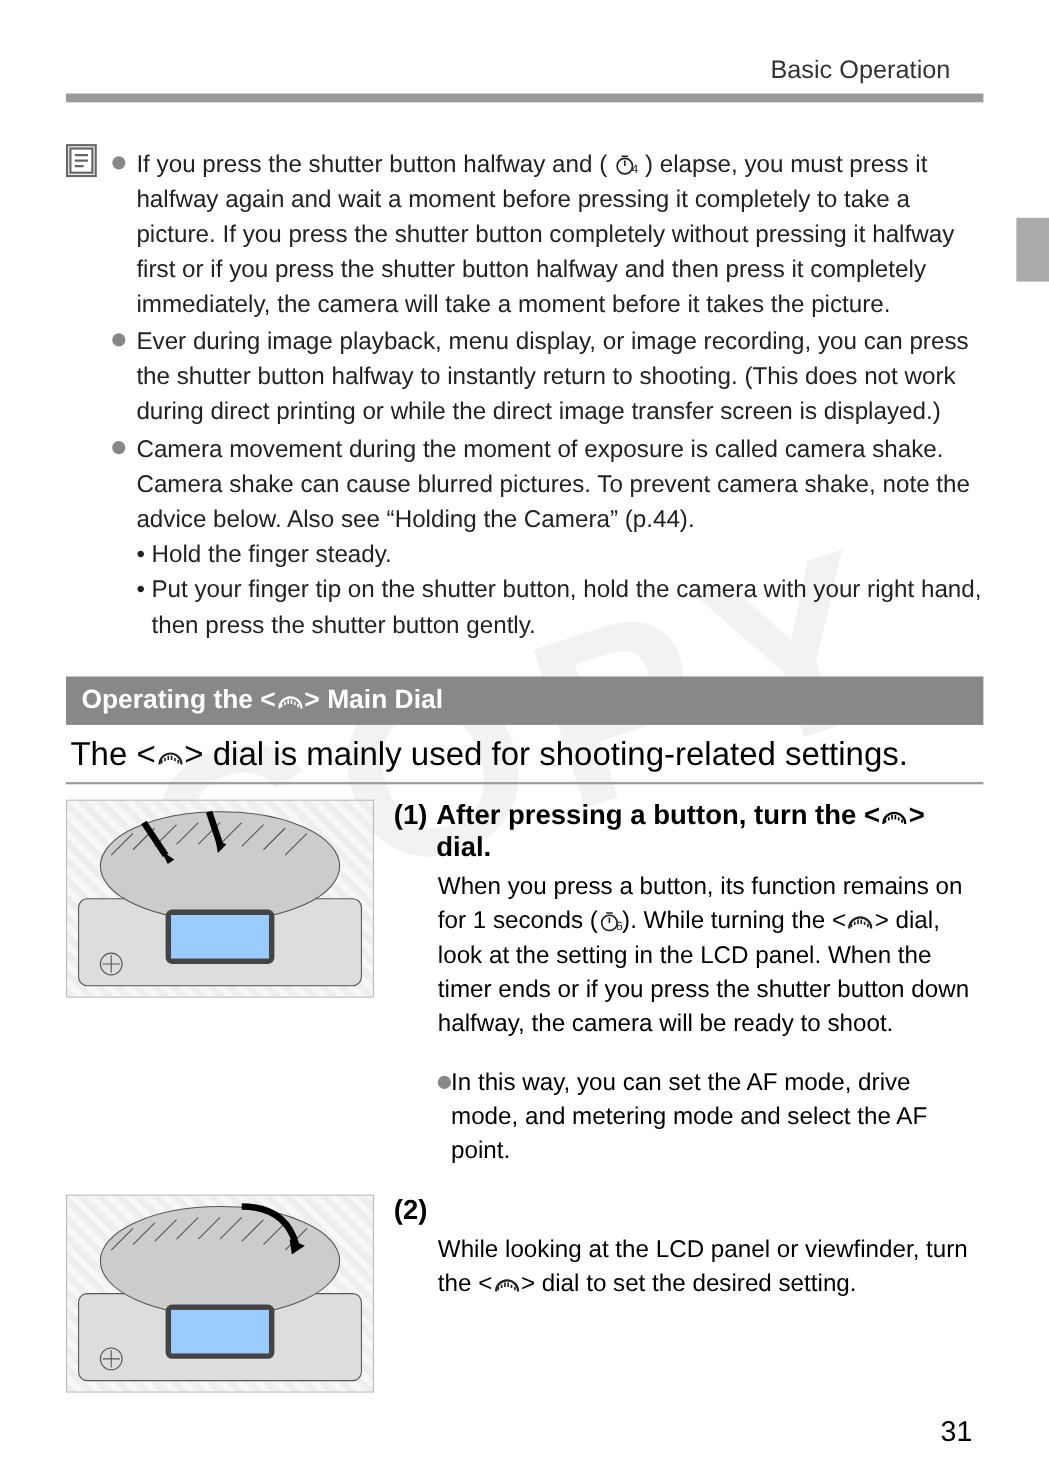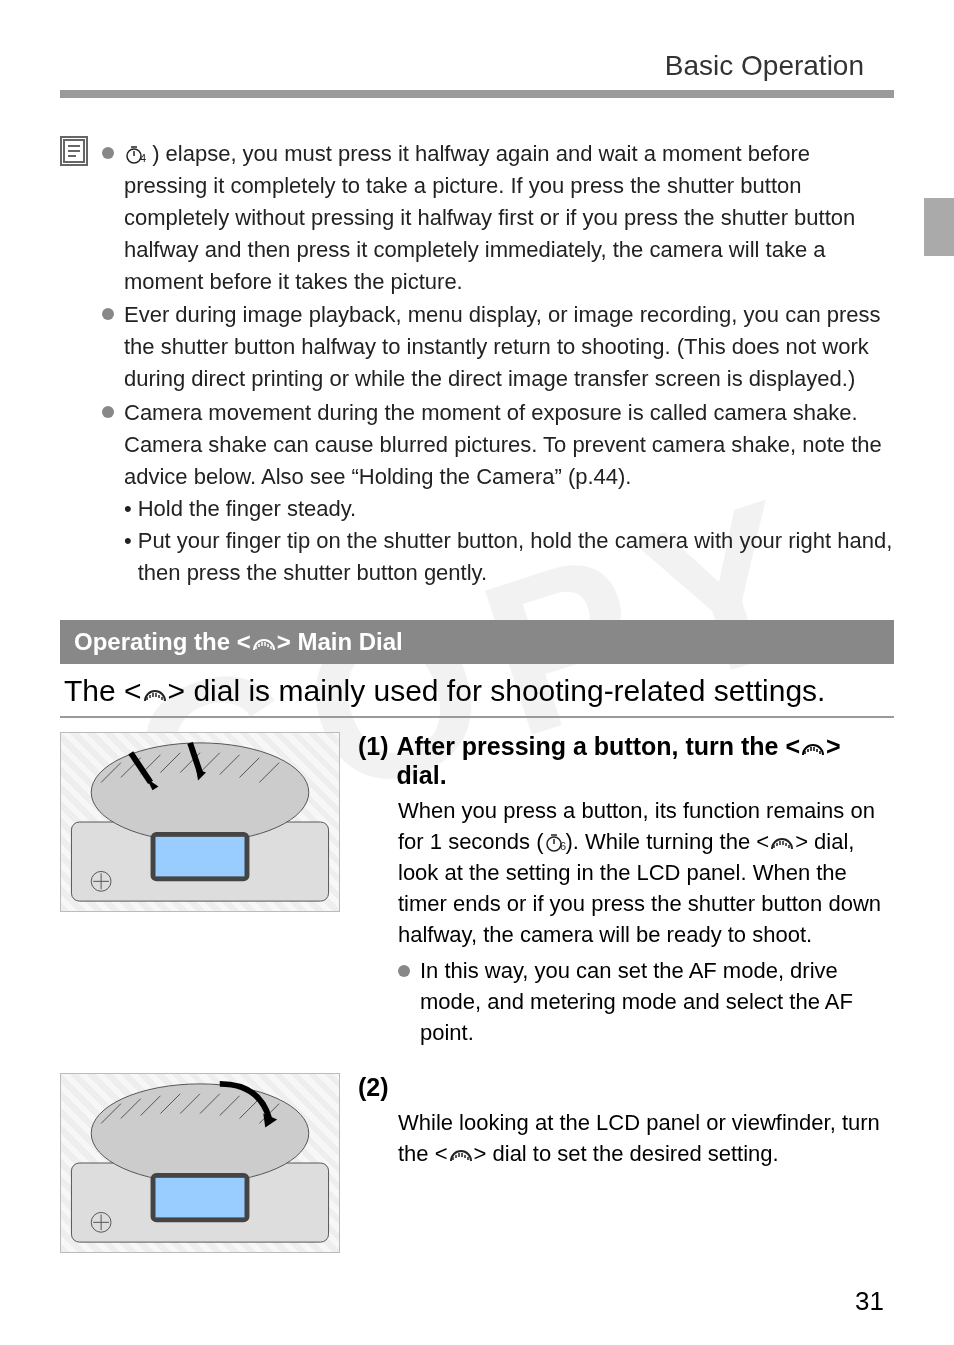--- a/index.html
+++ b/index.html
@@ -1,18 +1,18 @@
 <!DOCTYPE html>
 <html><head>
 <meta charset="utf-8">
 <style>
   * { box-sizing: border-box; margin: 0; padding: 0; }
   html, body { width: 954px; height: 1345px; background: #fff; font-family: Arial, Helvetica, sans-serif; color: #000; }
   .page { position: relative; width: 954px; height: 1345px; padding: 50px 60px 40px 60px; }
-  .header-label { text-align: right; font-size: 28px; color: #333; margin-bottom: 8px; padding-right: 30px; }
+  .header-label { text-align: right; font-size: 23px; color: #333; margin-bottom: 8px; padding-right: 30px; }
   .header-bar { height: 8px; background: #9a9a9a; margin-bottom: 40px; }
   .right-tab { position: absolute; right: 0; top: 198px; width: 30px; height: 58px; background: #aaa; }
   .note-block { display: flex; align-items: flex-start; gap: 14px; margin-bottom: 30px; }
   .note-icon { flex: 0 0 auto; width: 28px; height: 30px; border: 2px solid #666; display: flex; align-items: center; justify-content: center; font-size: 18px; color: #666; position: relative; top: -2px; }
   .note-list { flex: 1; font-size: 22px; line-height: 1.45; color: #222; }
   .note-list .item { display: flex; align-items: flex-start; gap: 10px; margin-bottom: 2px; }
   .note-list .bullet { width: 12px; height: 12px; border-radius: 50%; background: #888; flex: 0 0 auto; margin-top: 9px; }
   .note-list .txt { flex: 1; }
   .sub { padding-left: 0; }
   .sub-item { display: flex; gap: 6px; }
@@ -20,21 +20,21 @@
   .section-title-bar { background: #888; color: #fff; font-size: 24px; font-weight: bold; padding: 8px 14px; margin-bottom: 10px; }
   .section-intro { font-size: 30px; padding: 0 4px 8px 4px; }
   .divider { height: 2px; background: #9a9a9a; margin-bottom: 14px; }
   .row { display: flex; gap: 18px; margin-bottom: 24px; }
   .illus { flex: 0 0 280px; height: 180px; border: 1px solid #bbb; background: repeating-linear-gradient(45deg,#eee,#eee 6px,#f7f7f7 6px,#f7f7f7 12px); position: relative; overflow: hidden; }
   .illus svg { width: 100%; height: 100%; }
   .col { flex: 1; }
   .step-head { display: flex; gap: 8px; font-size: 25px; font-weight: bold; margin-bottom: 6px; }
   .step-num { flex: 0 0 auto; }
   .step-body { padding-left: 40px; font-size: 22px; line-height: 1.4; }
-  .step-bullet { display: flex; gap: 10px; margin-top: 6px; }
+  .step-bullet { display: flex; margin-top: 24px; }
   .step-bullet .bullet { width: 12px; height: 12px; border-radius: 50%; background: #888; flex: 0 0 auto; margin-top: 9px; }
   .dial { display: inline-block; width: 26px; height: 16px; vertical-align: -2px; }
   .timer { display: inline-block; width: 22px; height: 20px; vertical-align: -3px; }
   .pagenum { position: absolute; bottom: 28px; right: 70px; font-size: 26px; }
   .watermark { position: absolute; left: 50%; top: 50%; transform: translate(-50%,-50%) rotate(-18deg); font-size: 220px; font-weight: bold; color: rgba(0,0,0,0.05); letter-spacing: 20px; pointer-events: none; z-index: 0; }
   .content { position: relative; z-index: 1; }
 </style>
 </head>
 <body>
 
@@ -52,20 +52,21 @@
             <rect x="2" y="2" width="20" height="22" fill="none" stroke="#666" stroke-width="2"></rect>
             <line x1="6" y1="8" x2="18" y2="8" stroke="#666" stroke-width="2"></line>
             <line x1="6" y1="13" x2="18" y2="13" stroke="#666" stroke-width="2"></line>
             <line x1="6" y1="18" x2="14" y2="18" stroke="#666" stroke-width="2"></line>
           </svg>
       </div>
       <div class="note-list">
         <div class="item">
           <div class="bullet"></div>
           <div class="txt">
+            <span>If you press the shutter button halfway and (</span>
             <span class="timer"><svg viewBox="0 0 22 20">
                   <circle cx="10" cy="12" r="7" fill="none" stroke="#222" stroke-width="1.5"></circle>
                   <line x1="10" y1="12" x2="10" y2="7" stroke="#222" stroke-width="1.5"></line>
                   <line x1="7" y1="3" x2="13" y2="3" stroke="#222" stroke-width="1.5"></line>
                   <text x="16" y="18" font-size="11" fill="#222">4</text>
                 </svg></span>
             <span>) elapse, you must press it halfway again and wait a moment before pressing it completely to take a picture. If you press the shutter button completely without pressing it halfway first or if you press the shutter button halfway and then press it completely immediately, the camera will take a moment before it takes the picture.</span>
           </div>
         </div>
         <div class="item">

